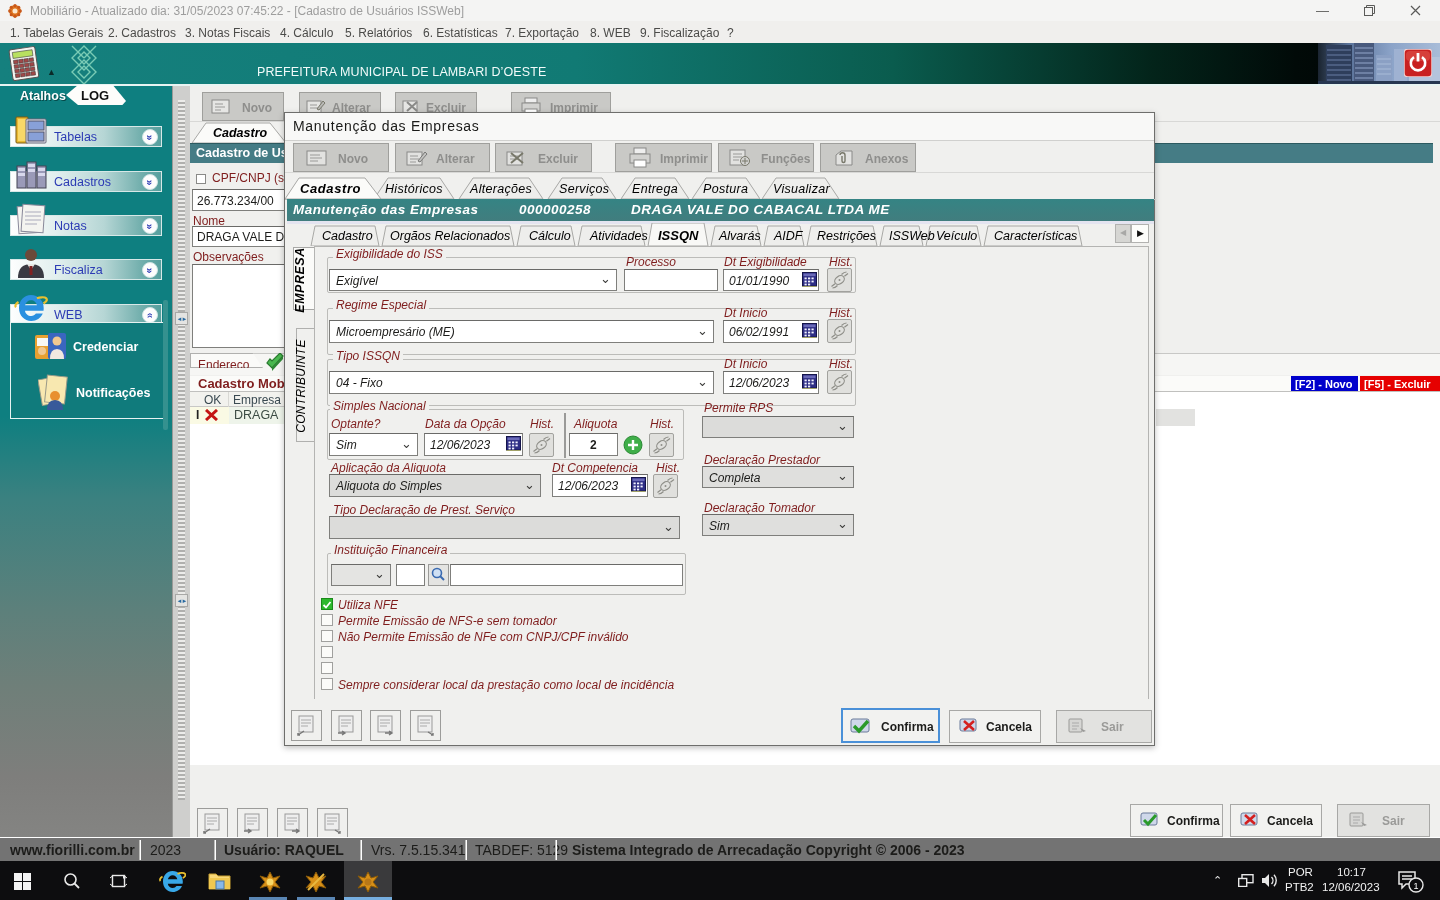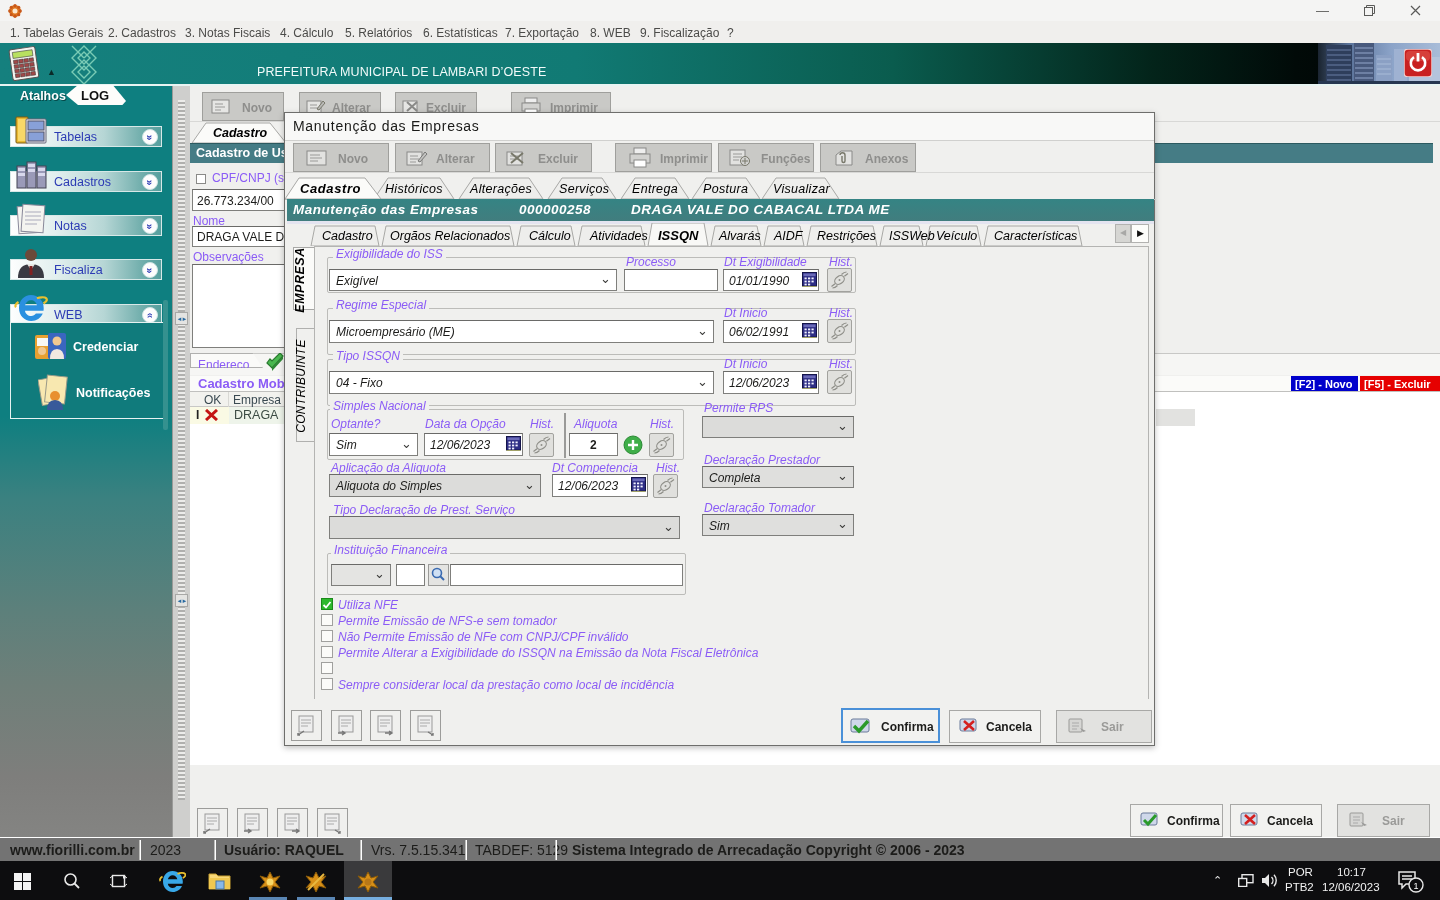--- a/index.html
+++ b/index.html
@@ -23,21 +23,21 @@
 #webpanel{position:absolute;left:10px;top:236px;width:155px;height:97px;background:#107b7c;border:1px solid #e6f2f1}
 
 #mainwin{position:absolute;left:190px;top:86px;width:1250px;height:751px;background:#f0f0ee}
 .tbtn{position:absolute;height:29px;background:#c9c9c6;border:1px solid #9f9f9c;color:#8e8e8c;font-weight:bold}
 .tbtn .lbl{position:absolute;top:8px;white-space:nowrap}
 #splitter{position:absolute;left:172px;top:86px;width:18px;height:751px;background:#cfcfcd;border-left:1px solid #9a9a98}
 #splitter .dots{position:absolute;left:5px;top:14px;width:7px;height:700px;background:repeating-linear-gradient(180deg,#ececea 0 2px,#b0b0ae 2px 4px)}
 .sparrow{position:absolute;left:2px;width:13px;height:13px;background:#e4e4e2;border:1px solid #a8a8a6;color:#2a6aa0;font-size:6px;line-height:12px;text-align:center;letter-spacing:-1px;overflow:hidden}
 
 .inp{position:absolute;background:#fff;border:1px solid #7f7f7c;border-top-color:#6a6a68;font-size:12px;color:#1c1c1a}
-.lbl12{position:absolute;font-size:12px;color:#8b5cf6;white-space:nowrap}
+.lbl12{position:absolute;font-size:12px;color:#7f1d1d;white-space:nowrap}
 .gb{position:absolute;border:1px solid #bcbcb9;border-radius:2px}
 .ddarrow{position:absolute;right:5px;top:50%;margin-top:-8px;color:#3c3c3a;font-size:13px;line-height:13px;font-style:normal;font-weight:normal}
 
 #dlg{position:absolute;left:284px;top:112px;width:871px;height:634px;background:#f0f0ee;border:1px solid #6e6e6c;box-shadow:0 2px 6px rgba(0,0,0,.25)}
 #dlgtitle{position:absolute;left:0;top:0;width:100%;height:28px;background:#f8f8f7;border-bottom:1px solid #d0d0ce;font-size:12.5px;color:#1a1a18}
 #dlgtb{position:absolute;left:0;top:28px;width:100%;height:32px;background:#f0f0ee;border-bottom:1px solid #d8d8d6}
 #tealbar{position:absolute;left:2px;top:86px;width:867px;height:22px;background:linear-gradient(180deg,#358484 0%,#417d7e 100%);color:#fff;font-weight:bold;font-style:italic;font-size:13.5px;letter-spacing:.5px}
 
 #dlgbottom{position:absolute;left:2px;bottom:2px;width:867px;height:44px;background:#f0f0ee}
 .navb{position:absolute;top:11px;width:31px;height:31px;background:#f0f0ee;border:1px solid #9c9c9a}
@@ -59,20 +59,21 @@
         <circle cx="7" cy="1.8" r="1.7"></circle>
         <circle cx="12.2" cy="7" r="1.7"></circle>
         <circle cx="7" cy="12.2" r="1.7"></circle>
         <circle cx="1.8" cy="7" r="1.7"></circle>
         <circle cx="3.3" cy="3.3" r="1.6"></circle>
         <circle cx="10.7" cy="3.3" r="1.6"></circle>
         <circle cx="10.7" cy="10.7" r="1.6"></circle>
         <circle cx="3.3" cy="10.7" r="1.6"></circle>
       </g>
     </svg>
+  <span class="abs" style="left:30px;top:4px">Mobiliário - Atualizado dia: 31/05/2023 07:45:22 - [Cadastro de Usuários ISSWeb]</span>
   <span class="abs" style="left:1316px;top:3px;color:#5a5a58;font-size:13px">—</span>
   <svg class="abs" style="left:1364px;top:5px" width="11" height="11" viewBox="0 0 11 11">
       <rect x="0.5" y="2.5" width="8" height="8" fill="none" stroke="#5a5a58"></rect>
       <path d="M2.5 2.5 V0.5 H10.5 V8.5 H8.5" fill="none" stroke="#5a5a58"></path>
     </svg>
   <svg class="abs" style="left:1410px;top:5px" width="11" height="11" viewBox="0 0 11 11">
       <path d="M1 1 L10 10 M10 1 L1 10" stroke="#5a5a58" stroke-width="1.2"></path>
     </svg>
 </div>
 
@@ -734,21 +735,20 @@
 
   <div class="abs" style="left:36px;top:485px;width:12px;height:12px;background:#2db82d;border:1px solid #1a8a1a"><svg width="10" height="10" viewBox="0 0 10 10">
         <path d="M1.5 5 L4 7.5 L8.5 2" fill="none" stroke="#fff" stroke-width="1.8"></path>
       </svg></div>
   <span class="lbl12 ital" style="left:53px;top:485px">Utiliza NFE</span>
   <div class="abs cbx" style="left:36px;top:501px"></div>
     <span class="lbl12 ital" style="left:53px;top:501px">Permite Emissão de NFS-e sem tomador</span>
   <div class="abs cbx" style="left:36px;top:517px"></div>
     <span class="lbl12 ital" style="left:53px;top:517px">Não Permite Emissão de NFe com CNPJ/CPF inválido</span>
   <div class="abs cbx" style="left:36px;top:533px"></div>
-    <span class="lbl12 ital" style="left:53px;top:533px">Permite Alterar a Exigibilidade do ISSQN na Emissão da Nota Fiscal Eletrônica</span>
   <div class="abs cbx" style="left:36px;top:549px"></div>
   <div class="abs cbx" style="left:36px;top:565px"></div>
     <span class="lbl12 ital" style="left:53px;top:565px">Sempre considerar local da prestação como local de incidência</span>
 
   <div id="dlgbottom">
     <div class="navb" style="left:4px;top:11px"><svg width="29" height="29" viewBox="0 0 29 29">
           <rect x="7" y="5" width="14" height="16" fill="#eee" stroke="#999"></rect>
           <path d="M9 9h10M9 12h10M9 15h7" stroke="#aaa"></path>
           <path d="M12 20 L6 24 M8 24 h-2 v-2" stroke="#777" stroke-width="1.5" fill="none"></path>
         </svg></div>

